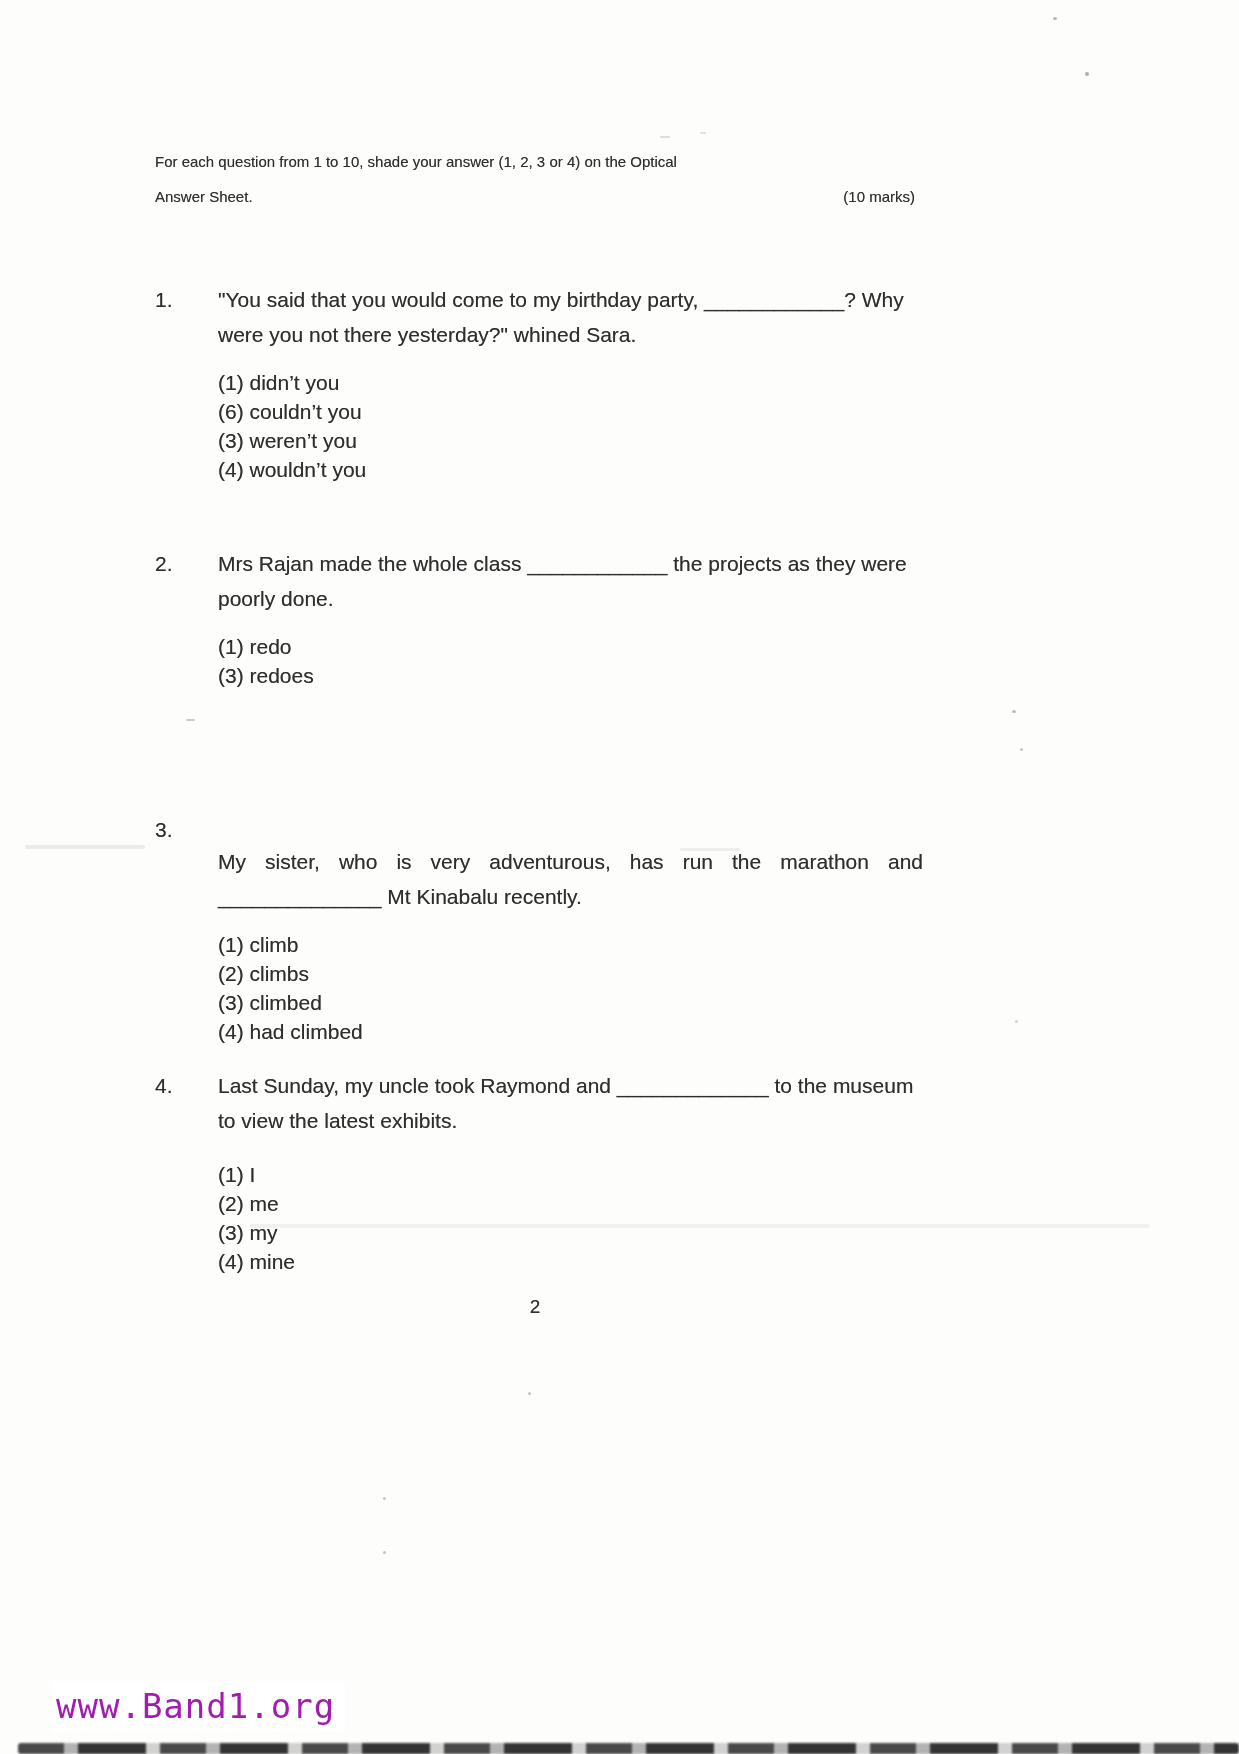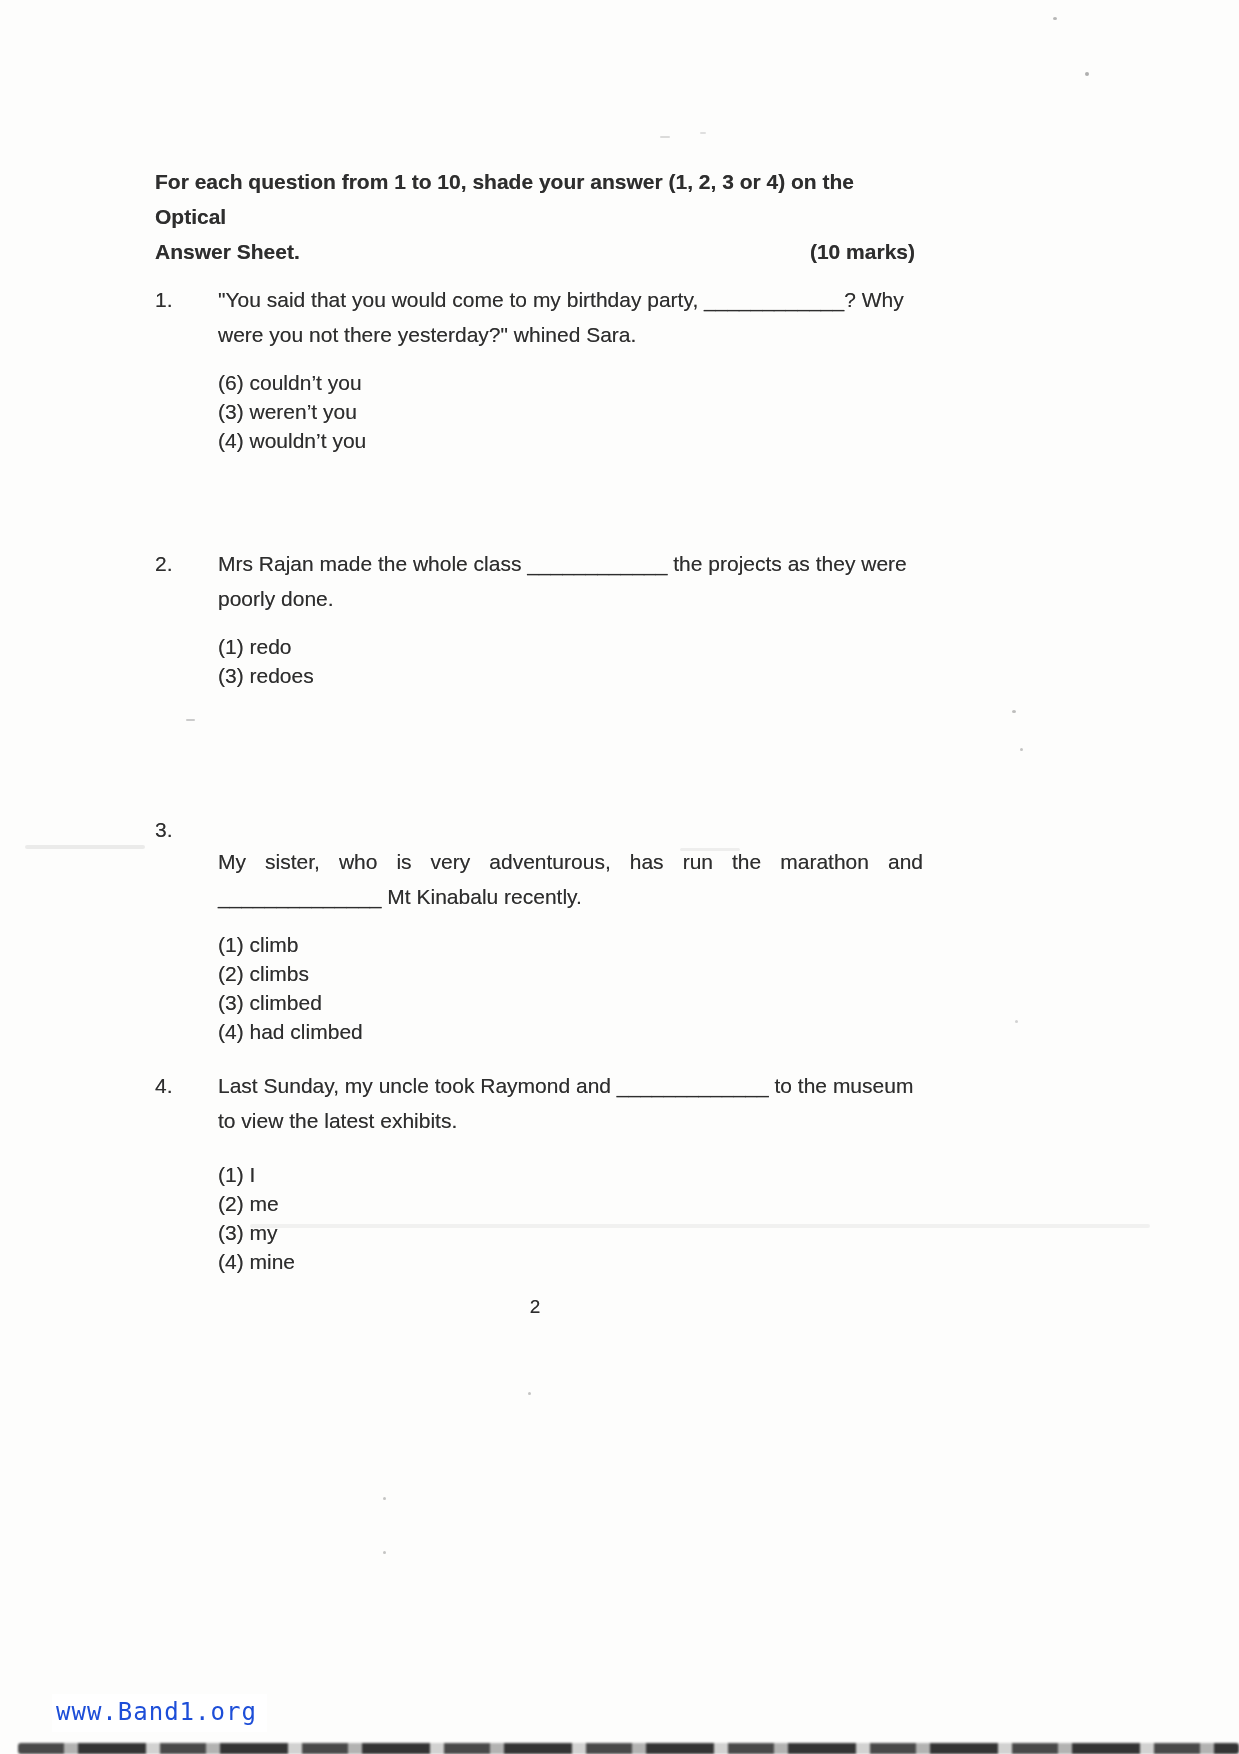--- a/index.html
+++ b/index.html
@@ -7,42 +7,41 @@
     position:relative;
     width:1239px;height:1754px;
     margin:0 auto;
     background:#fdfdfc;
     font-family:"Liberation Sans",sans-serif;
     color:#2e2e2e;
     overflow:hidden;
     text-shadow:0 0 0.6px rgba(45,45,45,.55);
   }
   .instructions{
-    position:absolute;left:155px;top:164px;width:760px;
-    font-size:21px;line-height:35px;font-weight:bold;
+    position:absolute;left:155px;top:144px;width:760px;
+    font-size:15px;line-height:35px;
   }
   .instr-line2{display:flex;justify-content:space-between;align-items:flex-end;}
   .question{position:absolute;left:155px;width:768px;}
   .q-row{display:flex;}
   .q-num{width:63px;flex:none;font-size:21px;line-height:35px;}
   .q-text{width:705px;font-size:21px;line-height:35px;}
   .q-text.justify{text-align:justify;margin-top:32px;}
   .options{margin-top:16px;margin-left:63px;}
   .option{font-size:21px;line-height:29px;}
   .page-number{
     position:absolute;left:155px;top:1296px;width:760px;
     text-align:center;font-size:19px;
   }
   .watermark{
     position:absolute;left:52px;top:1682px;
     font-family:"DejaVu Sans Mono",monospace;
-    font-size:24px;letter-spacing:1px;color:#1d4ed8;
+    font-size:34px;letter-spacing:1px;color:#a21caf;
     background:#ffffff;padding:4px 10px 6px 4px;
     text-shadow:none;
-    margin-top:12px;
   }
   .scan-bar{
     position:absolute;left:18px;right:0;bottom:0;height:11px;
     border-radius:3px;
     background:repeating-linear-gradient(90deg,
       rgba(42,42,42,.85) 0 46px,
       rgba(90,90,90,.45) 46px 60px,
       rgba(30,30,30,.9) 60px 128px,
       rgba(130,130,130,.35) 128px 142px);
     filter:blur(1px);
@@ -62,20 +61,21 @@
       <span>(10 marks)</span>
     </div>
   </div>
 
   <section class="question" style="top:282px">
     <div class="q-row">
       <div class="q-num">1.</div>
       <div class="q-text">"You said that you would come to my birthday party, ____________? Why were you not there yesterday?" whined Sara.</div>
     </div>
     <div class="options">
+      <div class="option">(1) didn’t you</div>
       <div class="option">(6) couldn’t you</div>
       <div class="option">(3) weren’t you</div>
       <div class="option">(4) wouldn’t you</div>
     </div>
   </section>
 
   <section class="question" style="top:546px">
     <div class="q-row">
       <div class="q-num">2.</div>
       <div class="q-text">Mrs Rajan made the whole class ____________ the projects as they were poorly done.</div>

